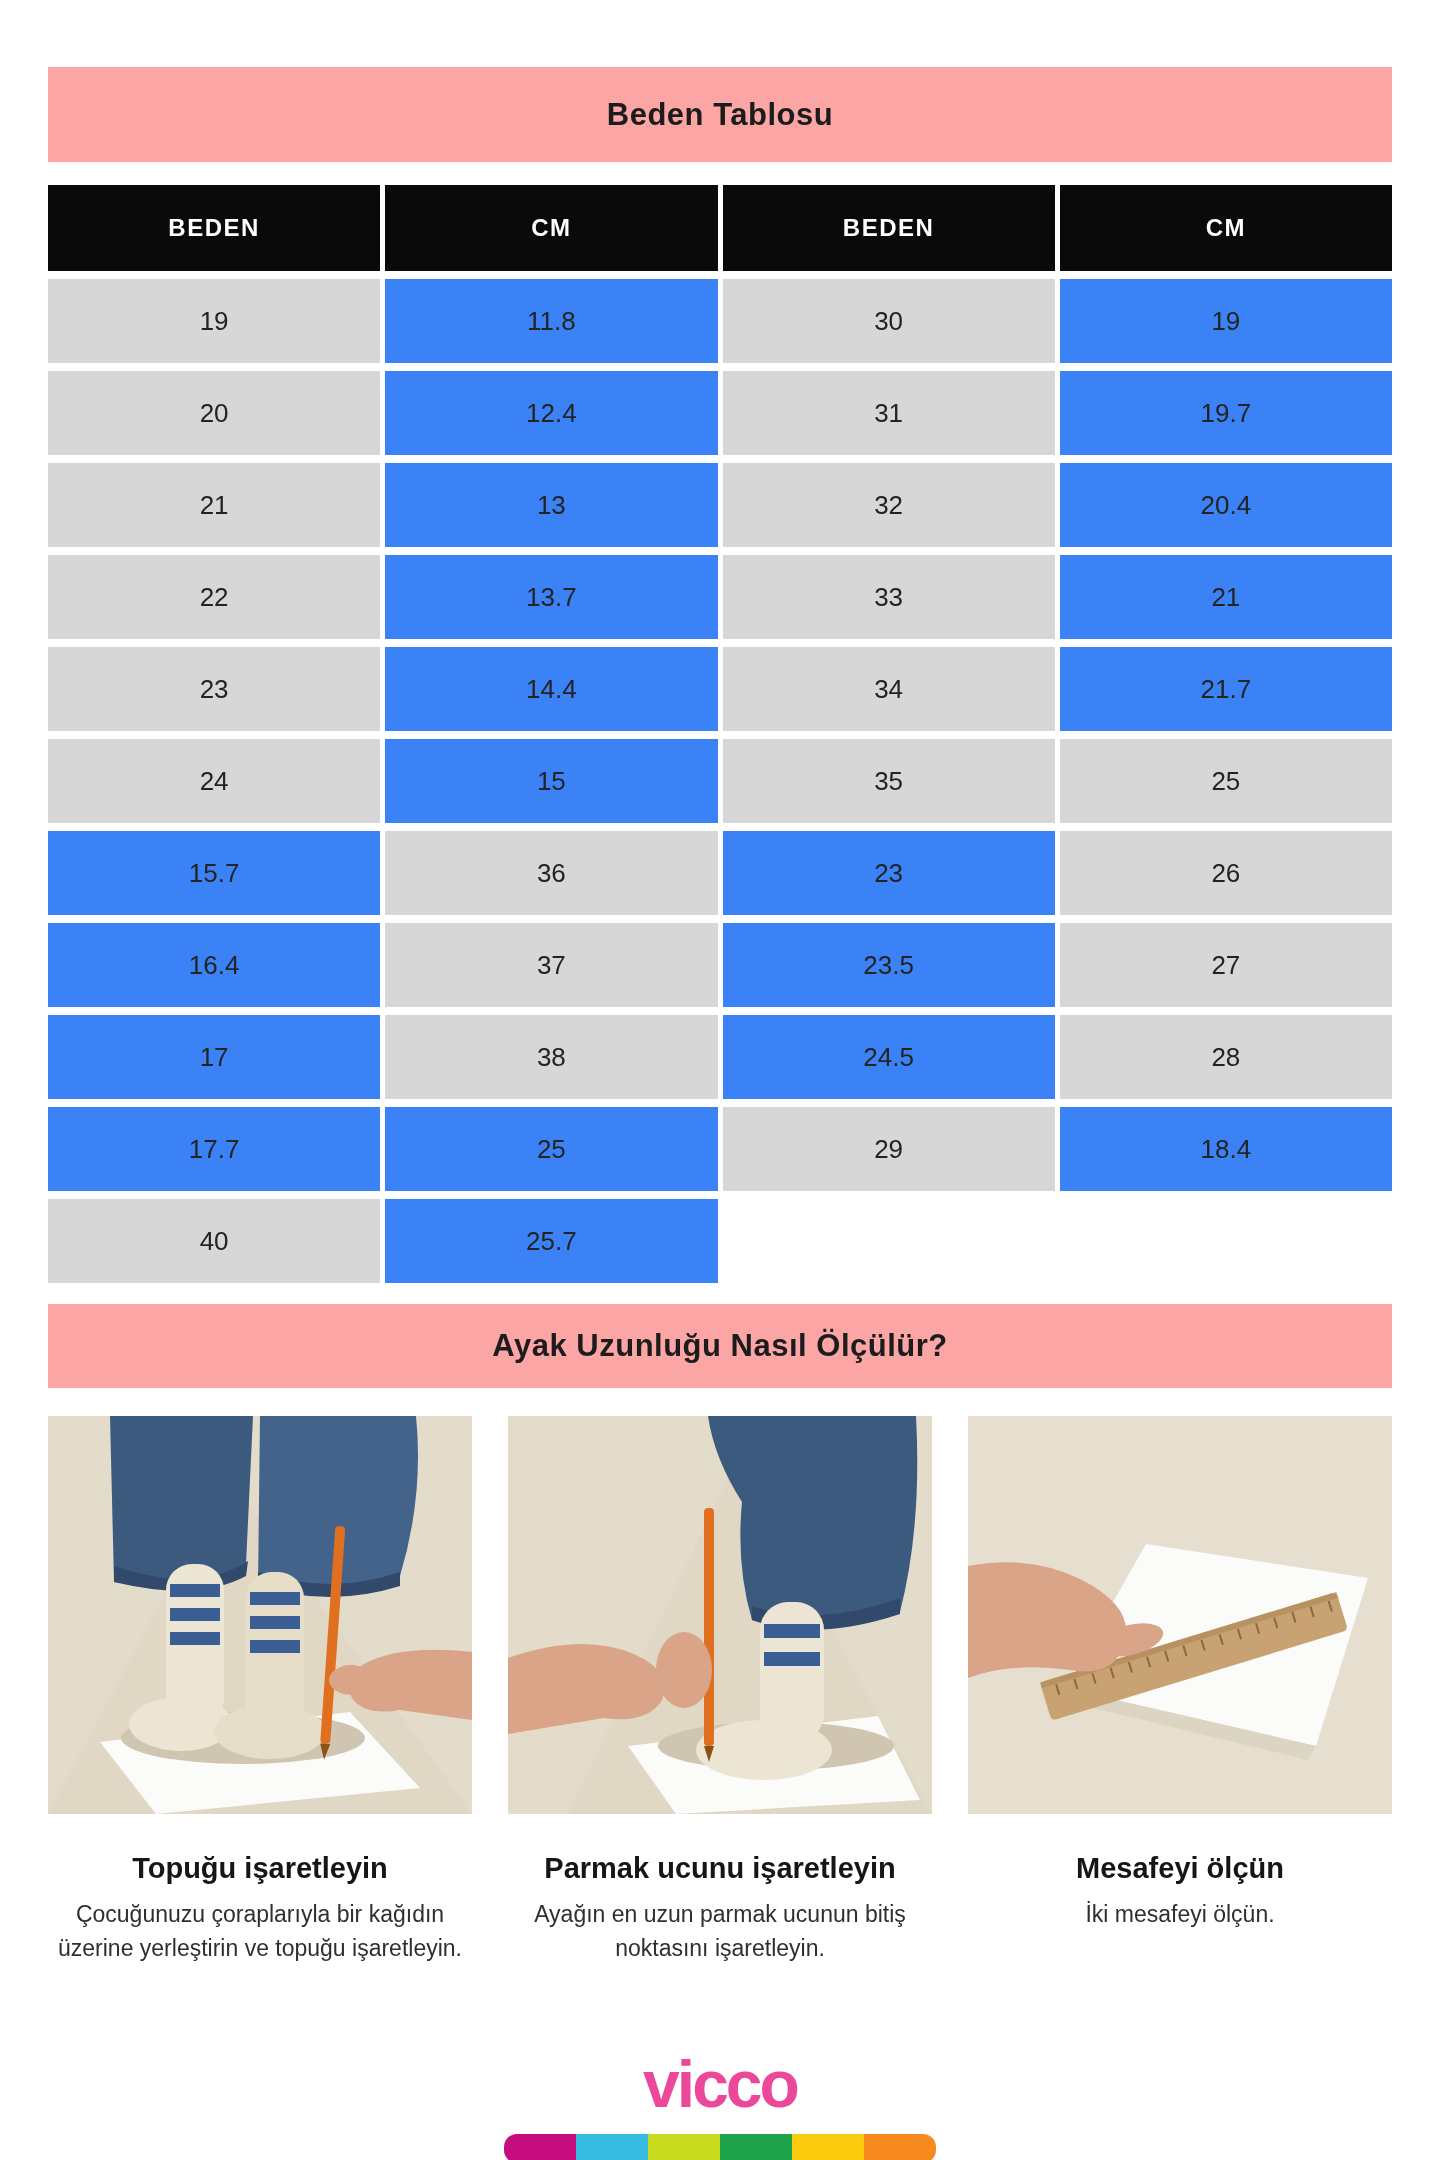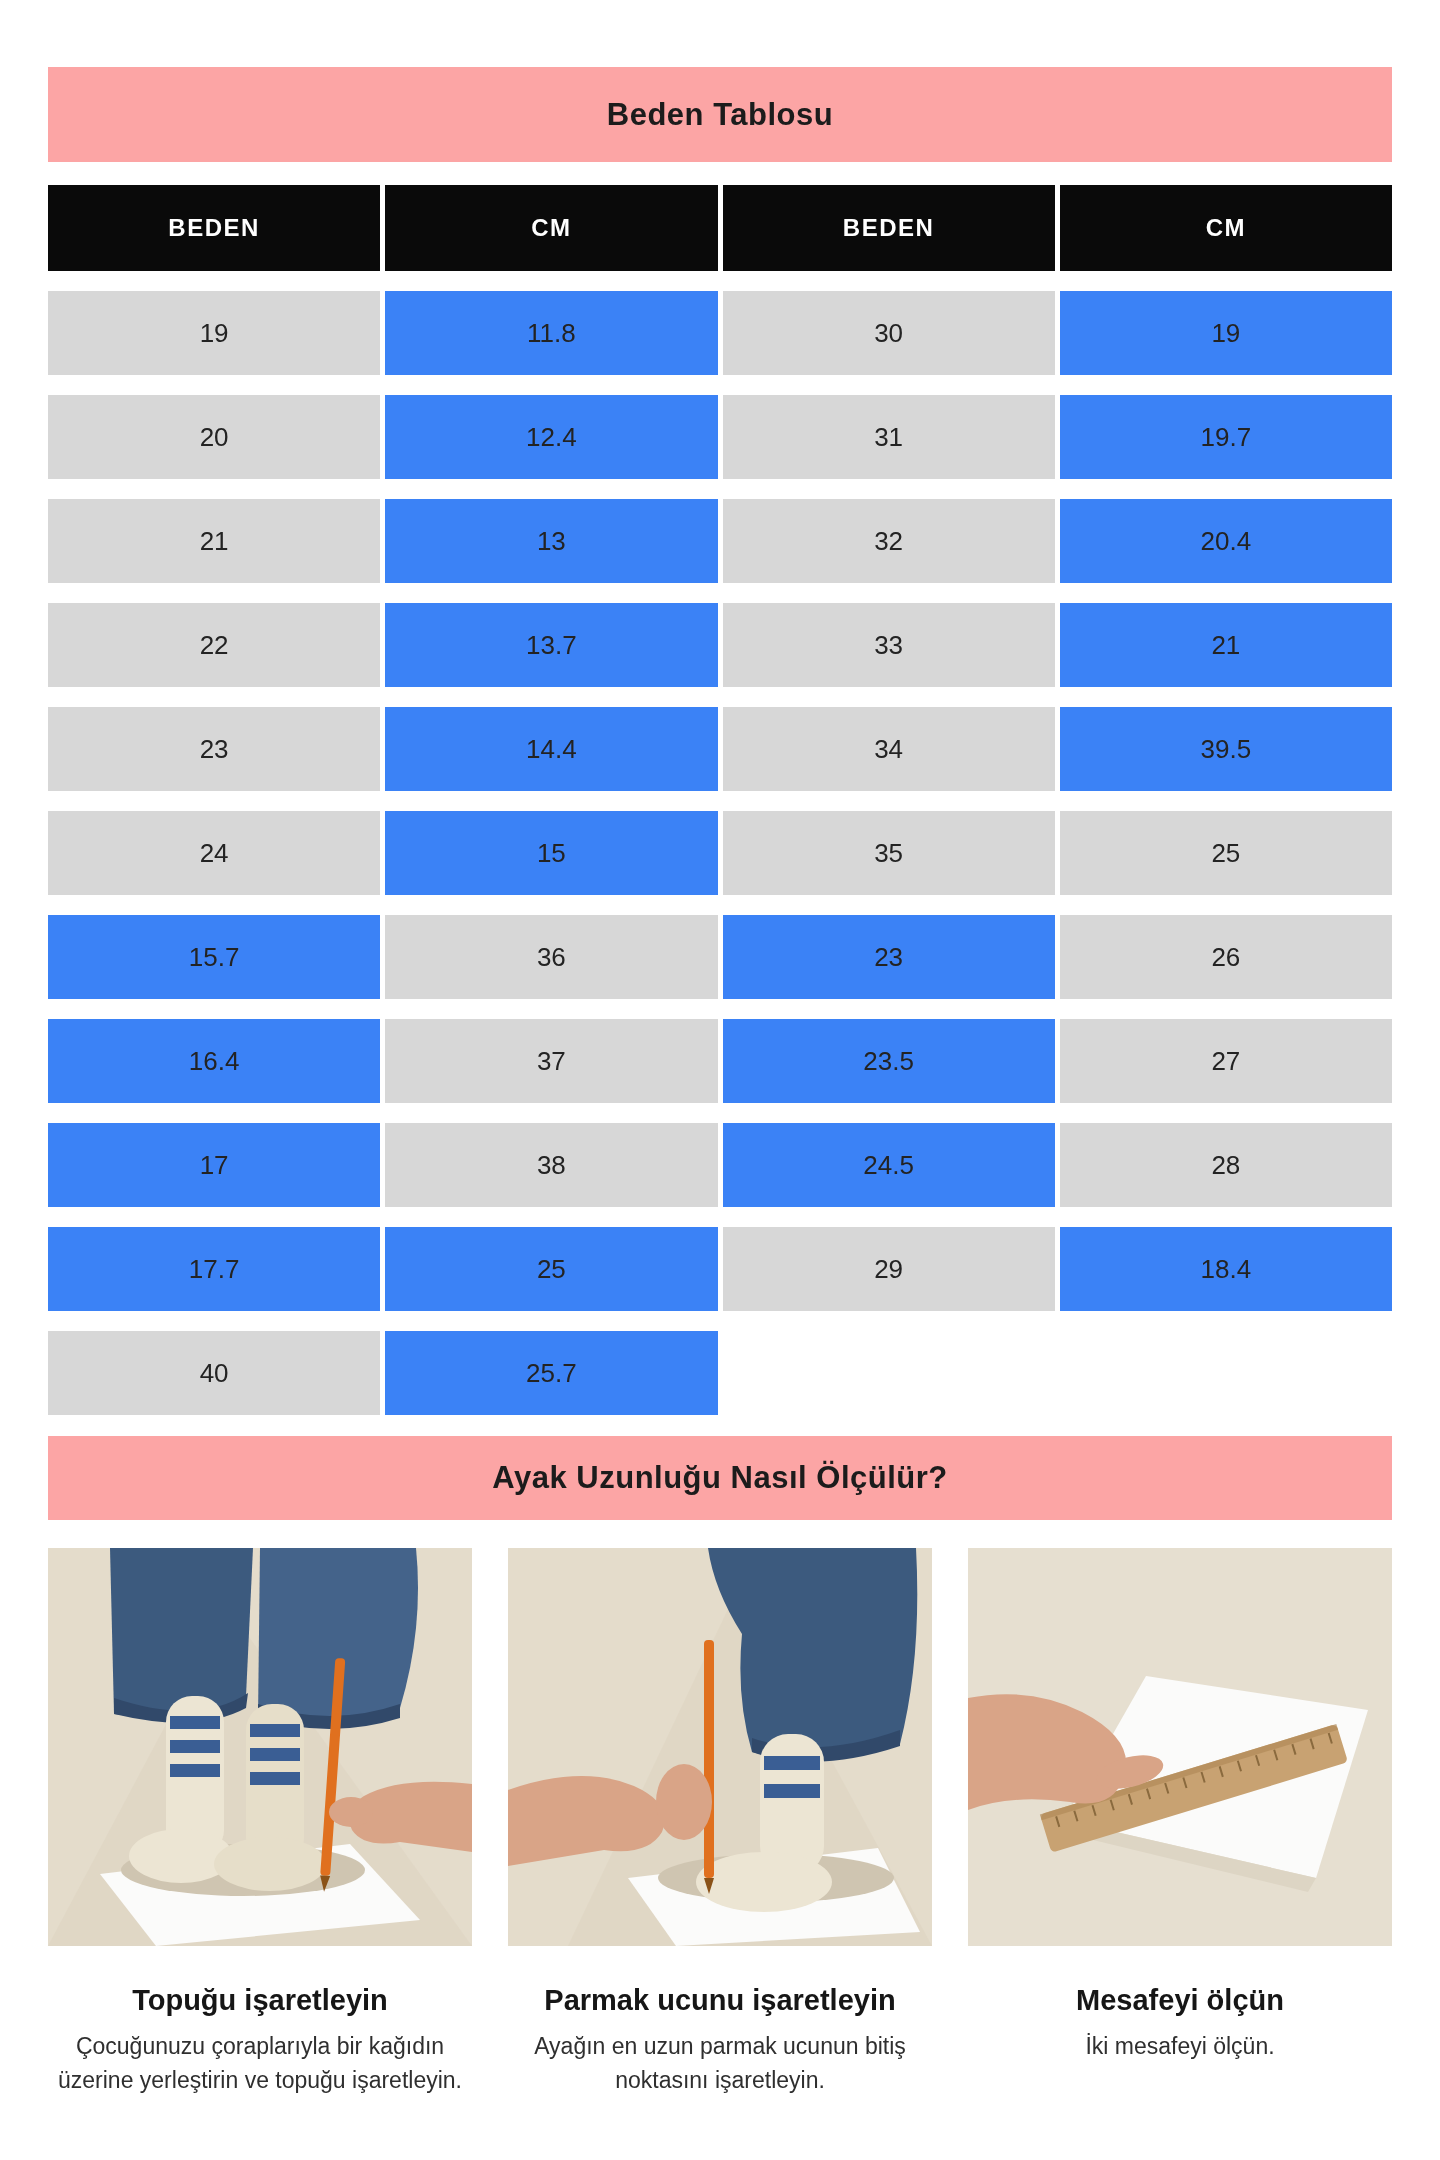--- a/index.html
+++ b/index.html
@@ -7,21 +7,21 @@
               font-family:"Liberation Sans", sans-serif; }
   .page { width:1440px; height:2160px; position:relative; background:#fff; }
 
   
   .band { margin:0 48px; background:#fca5a5; display:flex; align-items:center; justify-content:center; }
   .band-title { font-size:31px; font-weight:bold; color:#1c1c1c; letter-spacing:.5px; }
   #top-band { margin-top:67px; height:95px; }
   #measure-band { margin-top:21px; height:84px; }
 
   
-  .size-table { margin:23px 48px 0; display:grid; grid-template-columns:repeat(4,1fr); gap:20px 5px; }
+  .size-table { margin:23px 48px 0; display:grid; grid-template-columns:repeat(4,1fr); gap:8px 5px; }
   .size-table .th { background:#0a0a0a; color:#ffffff; height:86px; display:flex; align-items:center;
                     justify-content:center; font-size:24px; font-weight:bold; letter-spacing:1.5px; }
   .size-table .cell { height:84px; display:flex; align-items:center; justify-content:center;
                       font-size:26px; font-weight:500; color:#232323; }
   .cell.size { background:#d7d7d7; }
   .cell.cm   { background:#3b82f6; }
 
   
   .steps { margin:28px 48px 13px; display:grid; grid-template-columns:repeat(3,1fr); gap:36px; }
   .step-photo { width:100%; height:398px; display:block; }
@@ -62,21 +62,21 @@
       <div class="cell cm">13</div>
       <div class="cell size">32</div>
       <div class="cell cm">20.4</div>
       <div class="cell size">22</div>
       <div class="cell cm">13.7</div>
       <div class="cell size">33</div>
       <div class="cell cm">21</div>
       <div class="cell size">23</div>
       <div class="cell cm">14.4</div>
       <div class="cell size">34</div>
-      <div class="cell cm">39.5</div>
+      <div class="cell cm">21.7</div>
       <div class="cell size">24</div>
       <div class="cell cm">15</div>
       <div class="cell size">35</div>
       <div class="cell size">25</div>
       <div class="cell cm">15.7</div>
       <div class="cell size">36</div>
       <div class="cell cm">23</div>
       <div class="cell size">26</div>
       <div class="cell cm">16.4</div>
       <div class="cell size">37</div>

